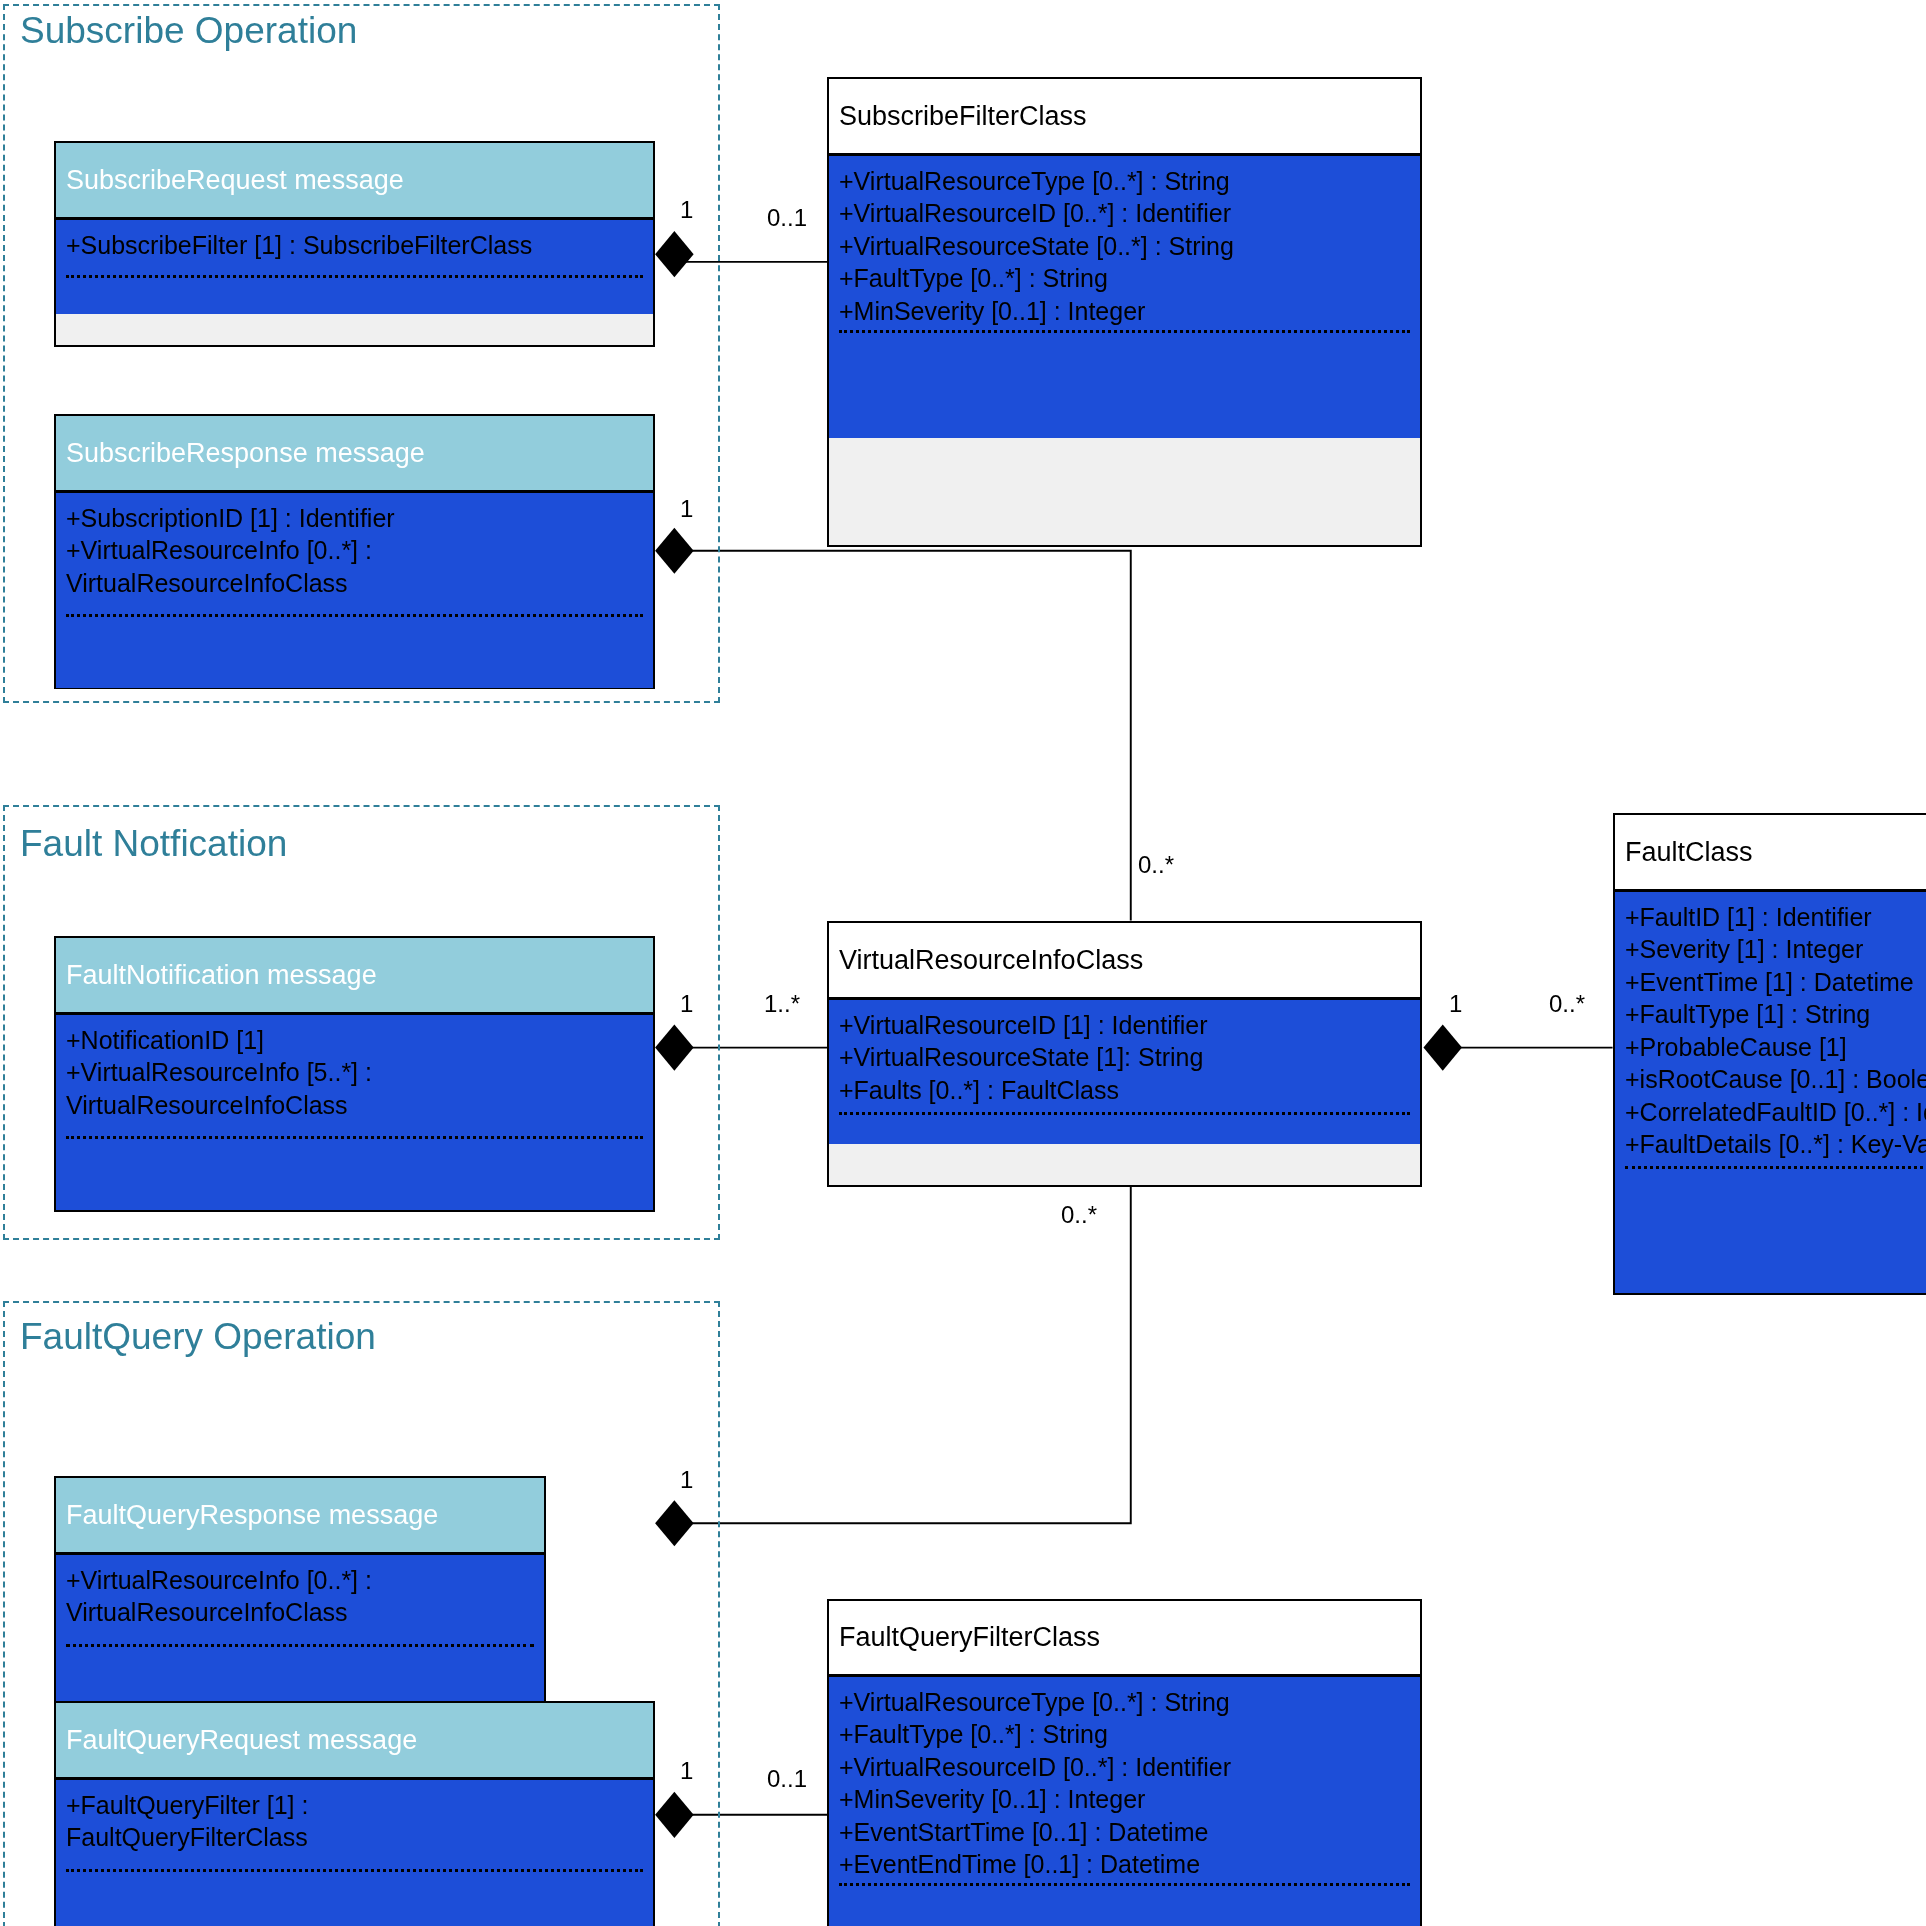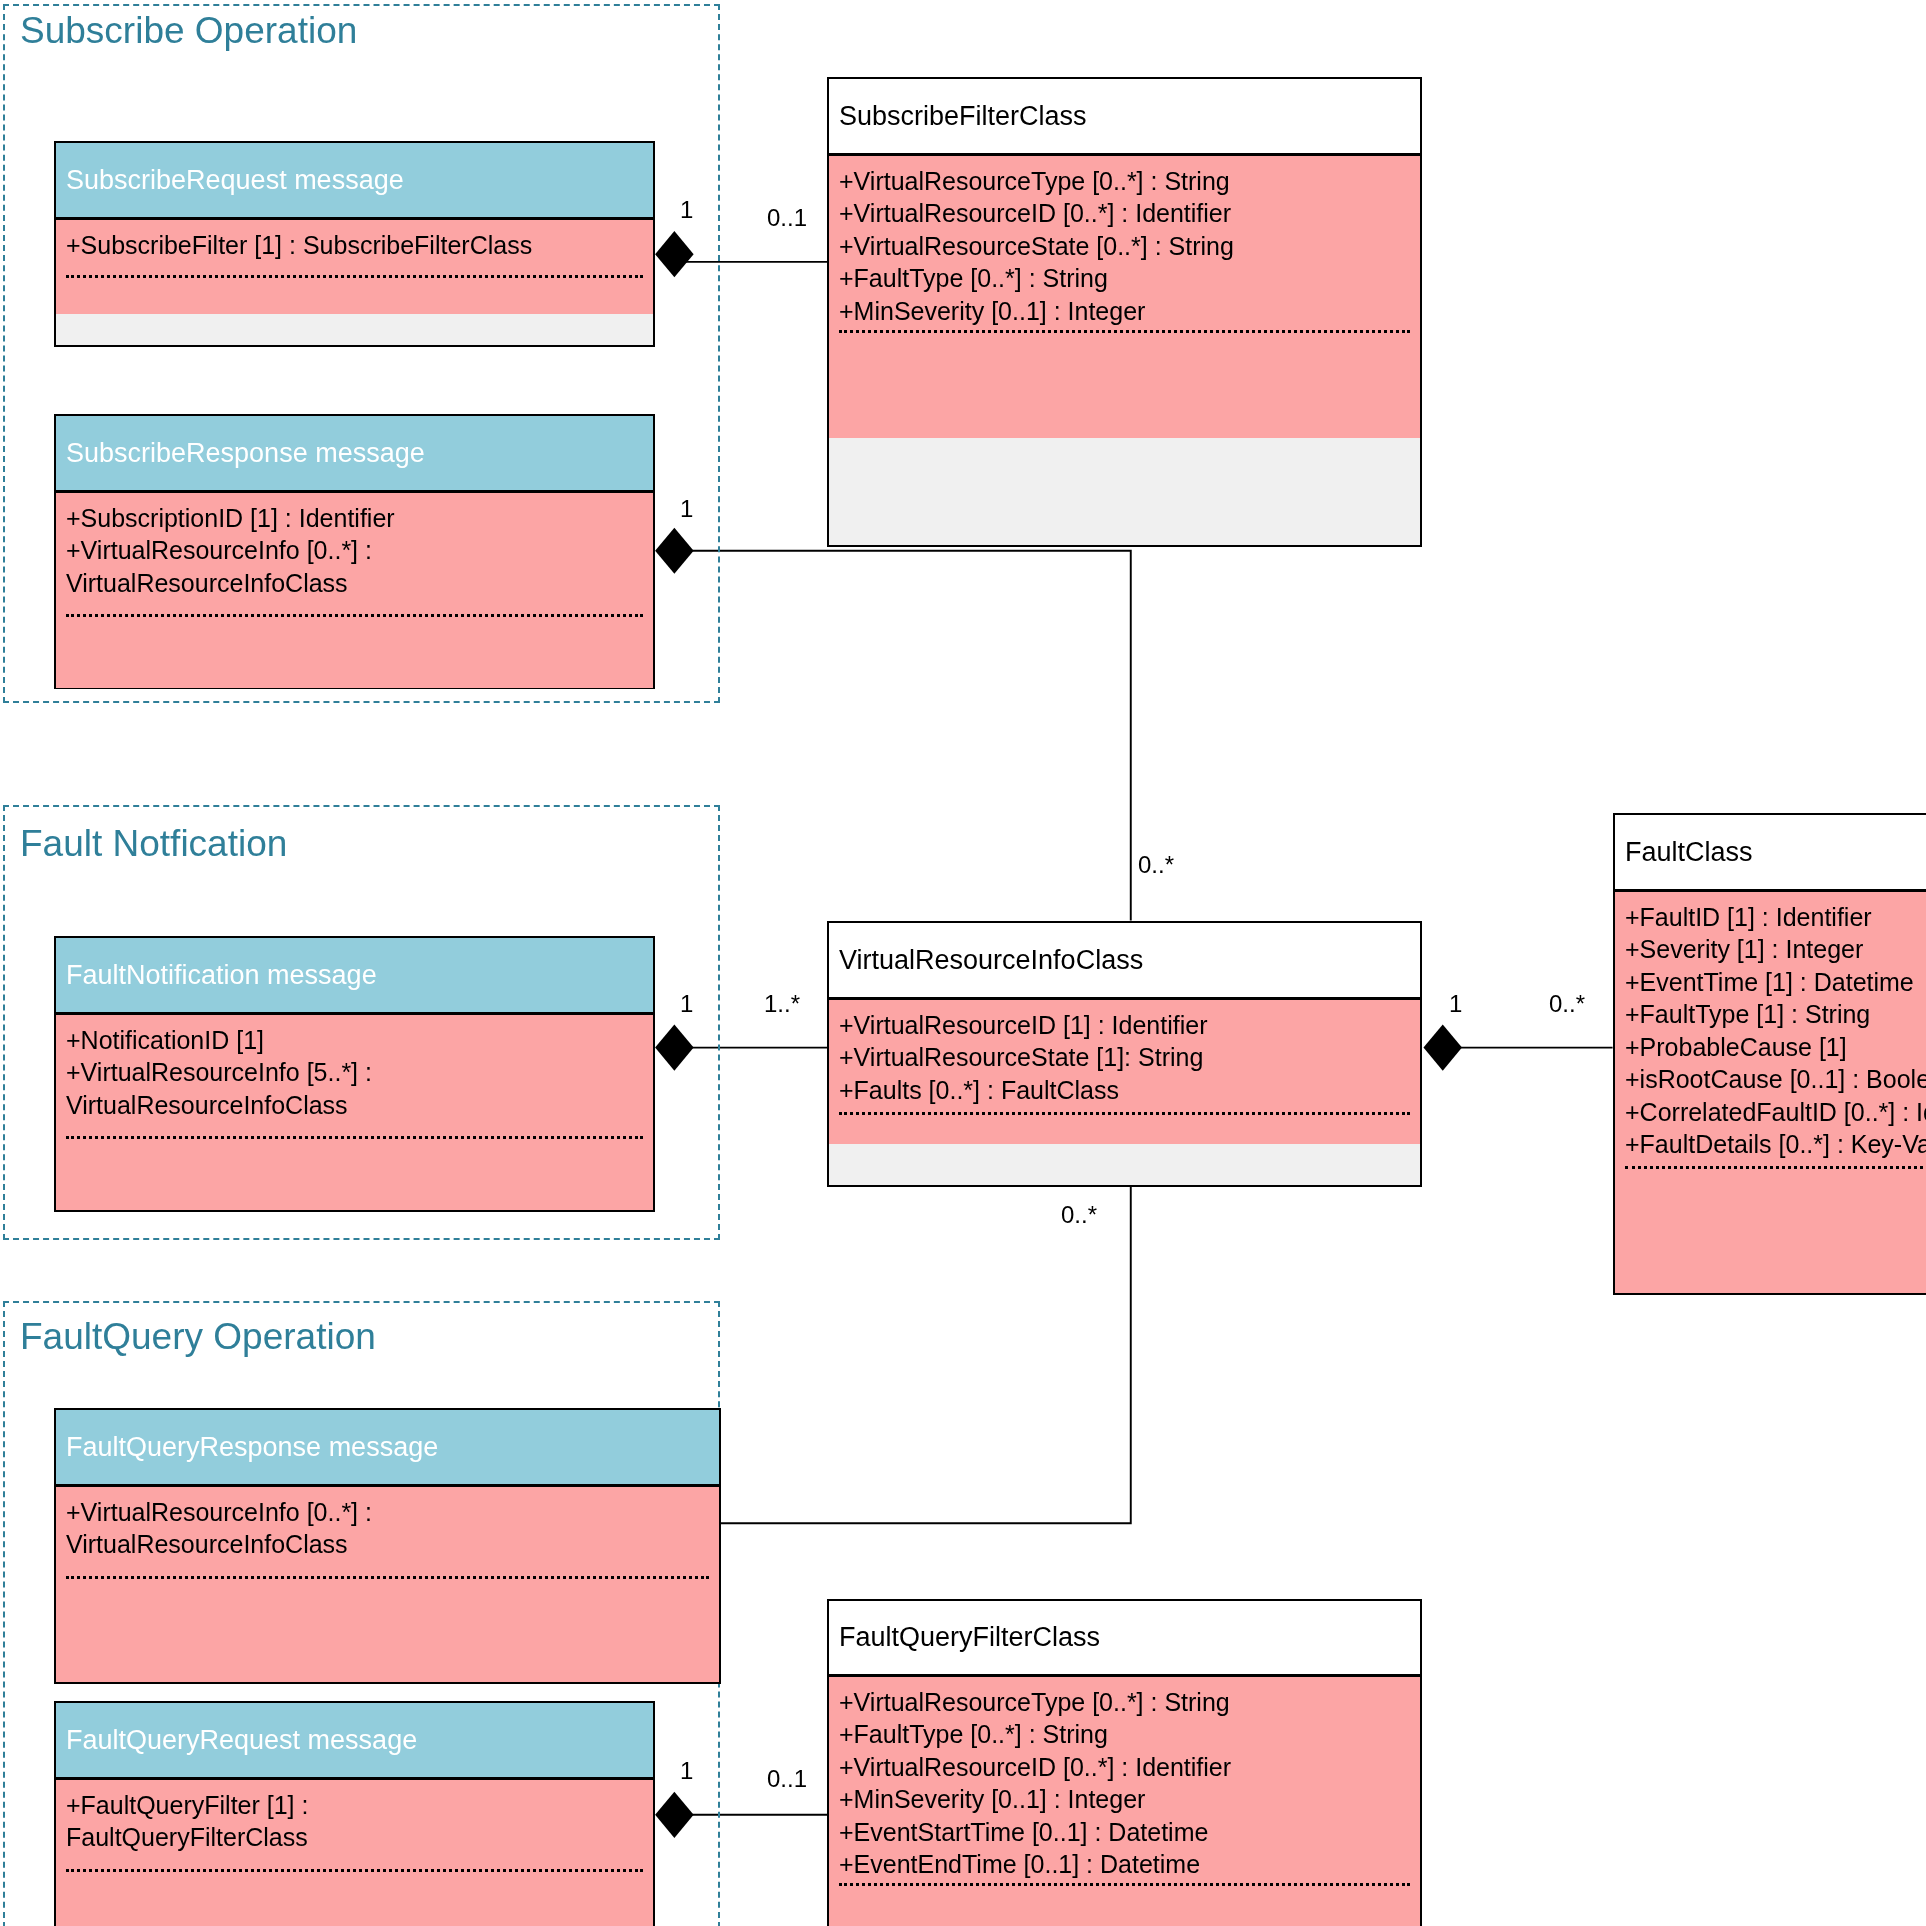--- a/index.html
+++ b/index.html
@@ -9,21 +9,21 @@
   
   .group{position:absolute;border:2.7px dashed #2F7F99;box-sizing:border-box;background:transparent;}
   .group-title{position:absolute;color:#2F7F99;font-size:37px;line-height:1;white-space:nowrap;}
 
   
   .uml{position:absolute;box-sizing:border-box;border:2.7px solid #000;background:#F0F0F0;}
   .uml .hdr{box-sizing:border-box;display:flex;align-items:center;padding:0 10px;
             font-size:27px;color:#000;white-space:nowrap;}
   .uml.msg .hdr{background:#92CDDC;color:#ffffff;border-bottom:3.5px solid #000;}
   .uml.cls .hdr{background:#ffffff;color:#000;border-bottom:3.5px solid #000;}
-  .uml .body{position:relative;box-sizing:border-box;padding:8.5px 10px 0 10px;background:#fca5a5;}
+  .uml .body{position:relative;box-sizing:border-box;padding:8.5px 10px 0 10px;background:#1d4ed8;}
   .uml .attr{font-size:25px;color:#000;line-height:1.30;white-space:nowrap;}
   .uml .attr.wrap{white-space:normal;}
   .sep{position:absolute;left:10px;right:10px;border-top:3.1px dotted #000;}
 
   
   #wires{position:absolute;left:0;top:0;width:2208px;height:2022px;pointer-events:none;}
   .mult{position:absolute;font-size:24px;color:#000;white-space:nowrap;}
 </style>
 </head>
 <body>
@@ -146,21 +146,21 @@
       <div class="attr">+isRootCause [0..1] : Boolean</div>
       <div class="attr">+CorrelatedFaultID [0..*] : Identifier</div>
       <div class="attr">+FaultDetails [0..*] : Key-Value pairs</div>
       <div class="sep" style="top:274px"></div>
     </div>
   </div>
 
   <div class="group" style="left:3.1px;top:1301px;width:717px;height:697px"></div>
   <div class="group-title" style="left:20px;top:1318px">FaultQuery Operation</div>
 
-  <div class="uml msg" style="left:54px;top:1408px;width:667px;height:276px">
+  <div class="uml msg" style="left:54px;top:1476px;width:492px;height:276px">
     <div class="hdr" style="height:77px">FaultQueryResponse message</div>
     <div class="body" style="height:195px">
       <div class="attr wrap" style="width:455px">+VirtualResourceInfo [0..*] : VirtualResourceInfoClass</div>
       <div class="sep" style="top:89px"></div>
     </div>
   </div>
 
   <div class="uml msg" style="left:54px;top:1701px;width:601px;height:276px">
     <div class="hdr" style="height:77px">FaultQueryRequest message</div>
     <div class="body" style="height:195px">

